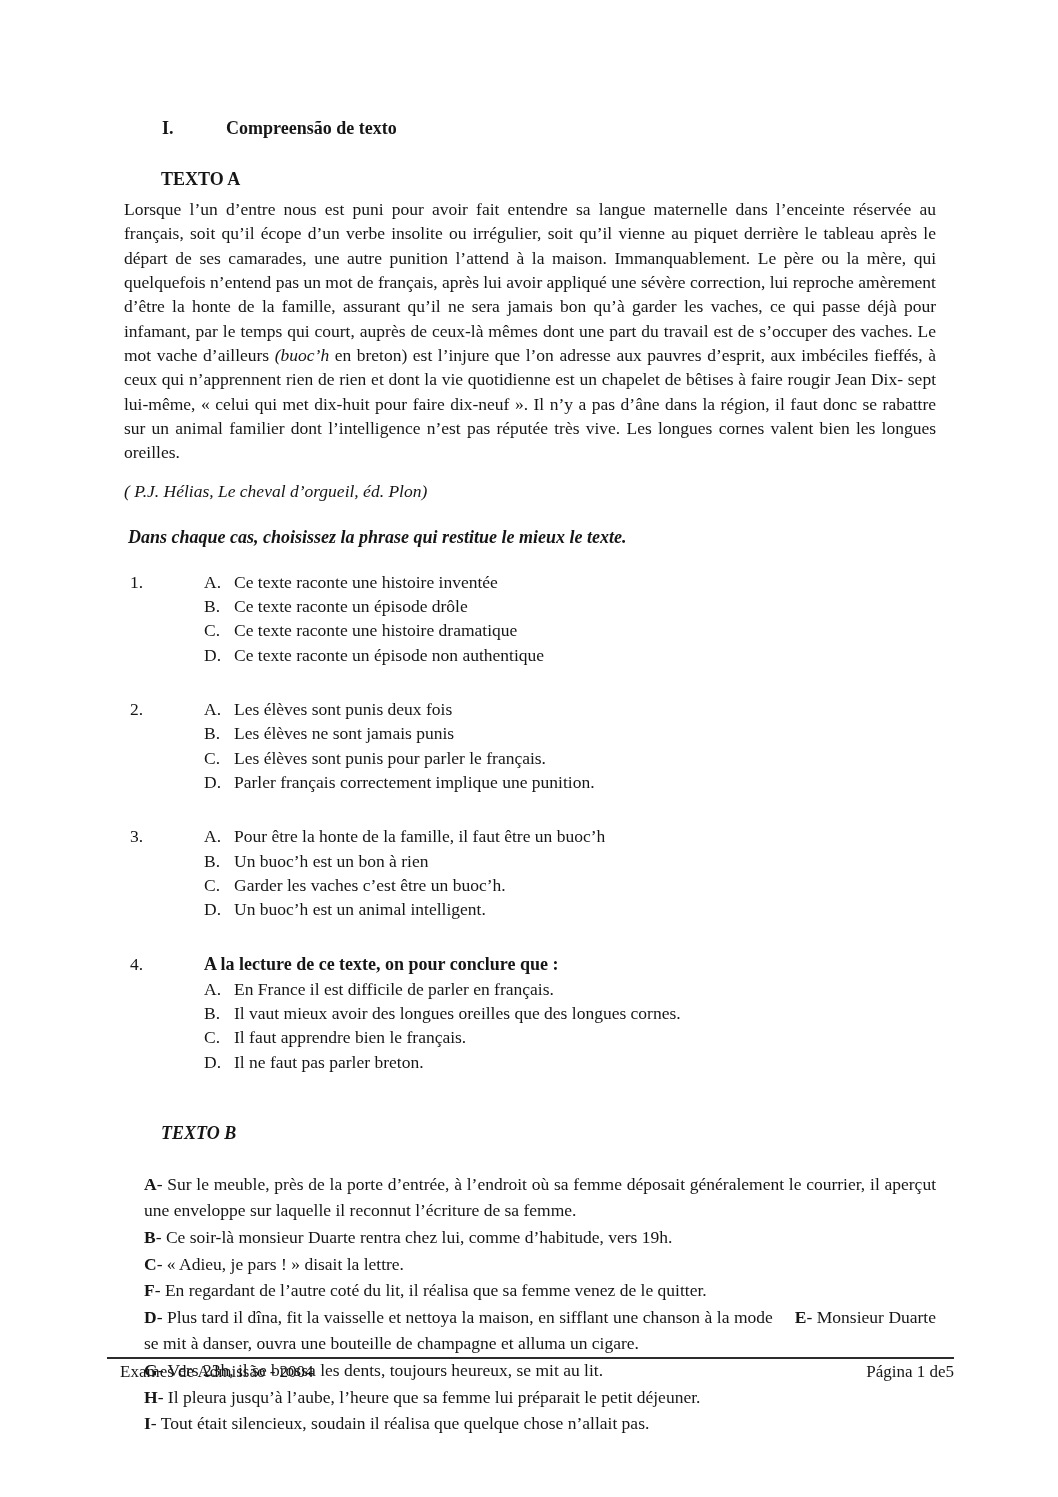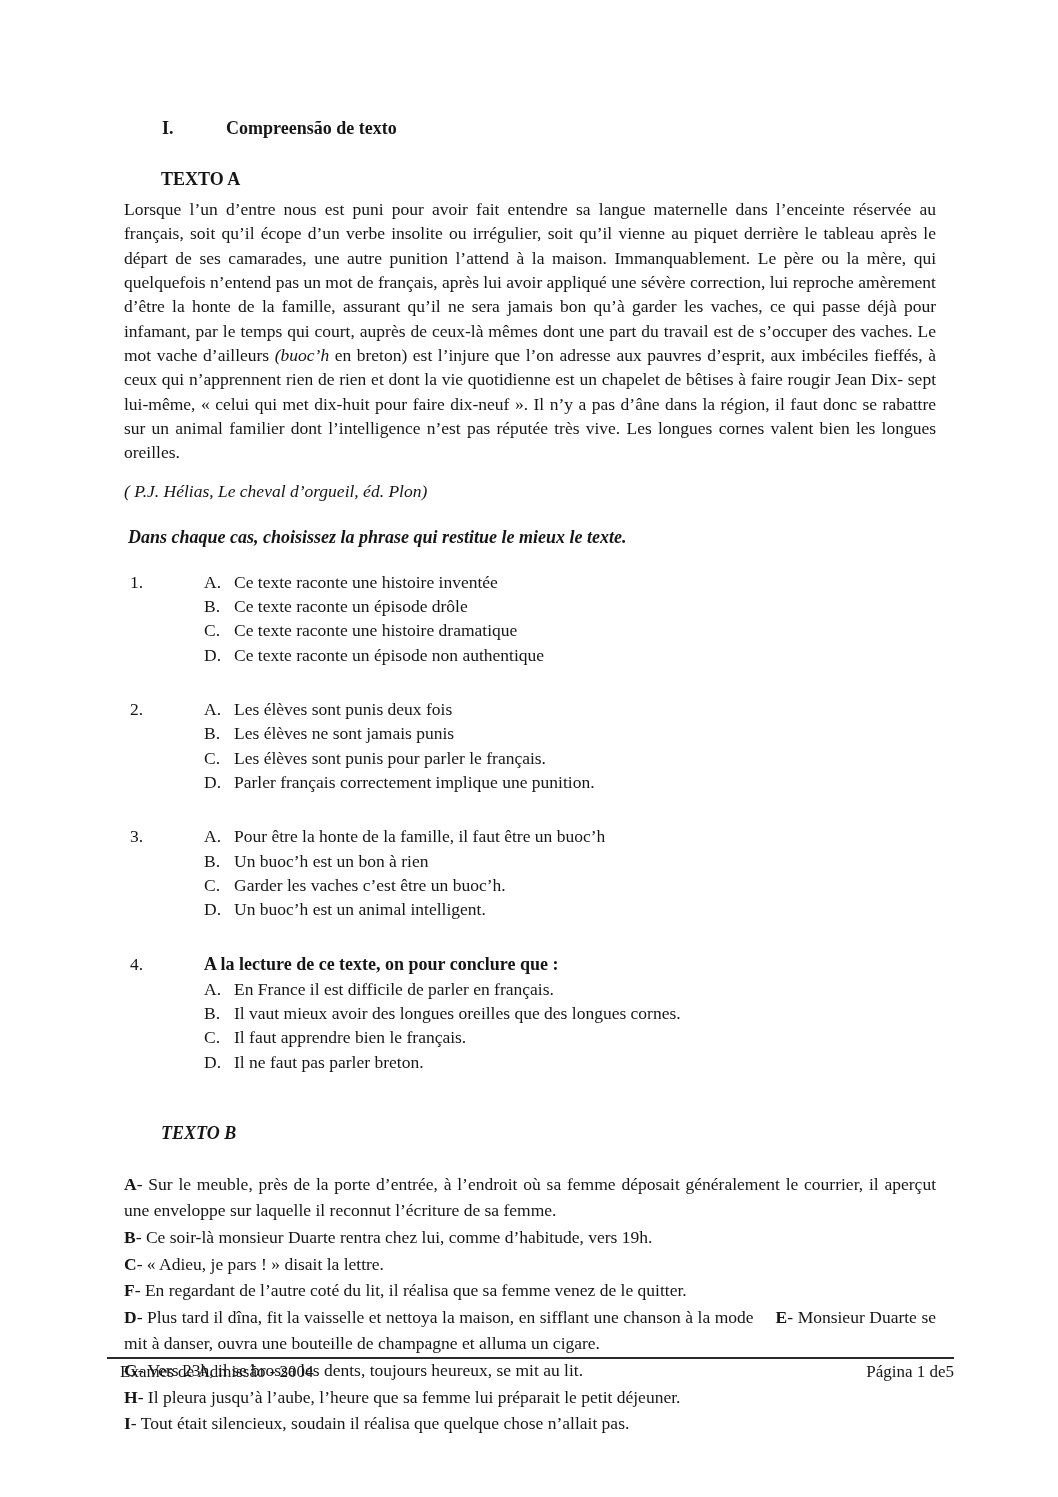--- a/index.html
+++ b/index.html
@@ -67,20 +67,21 @@
   .opt-letter {
     width: 30px;
     flex: 0 0 30px;
   }
   .opt-text { flex: 1; }
   .texto-b-title { margin-top: 47px; font-style: italic; }
   .texto-b-block {
     margin-top: 25px;
     line-height: 1.52;
     text-align: justify;
+    margin-left: 20px;
   }
   .tb-letter { font-weight: bold; }
   .tb-gap { display: inline-block; width: 22px; }
   .footer {
     position: absolute;
     left: 103px;
     right: 100px;
     top: 1357px;
     border-top: 2px solid #2b2b2b;
     padding-top: 3px;

